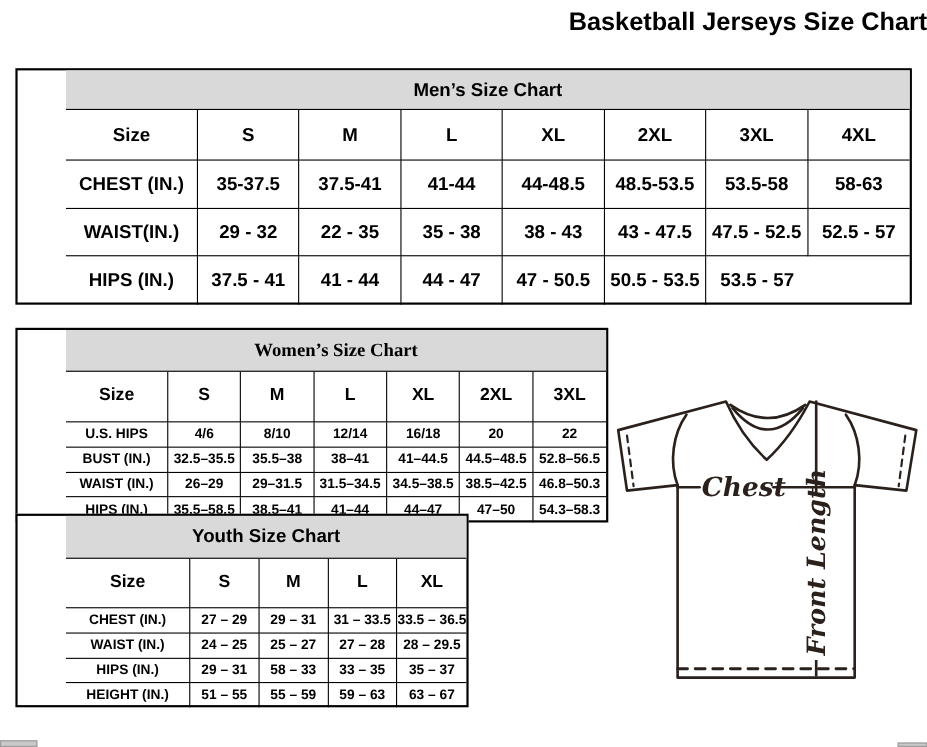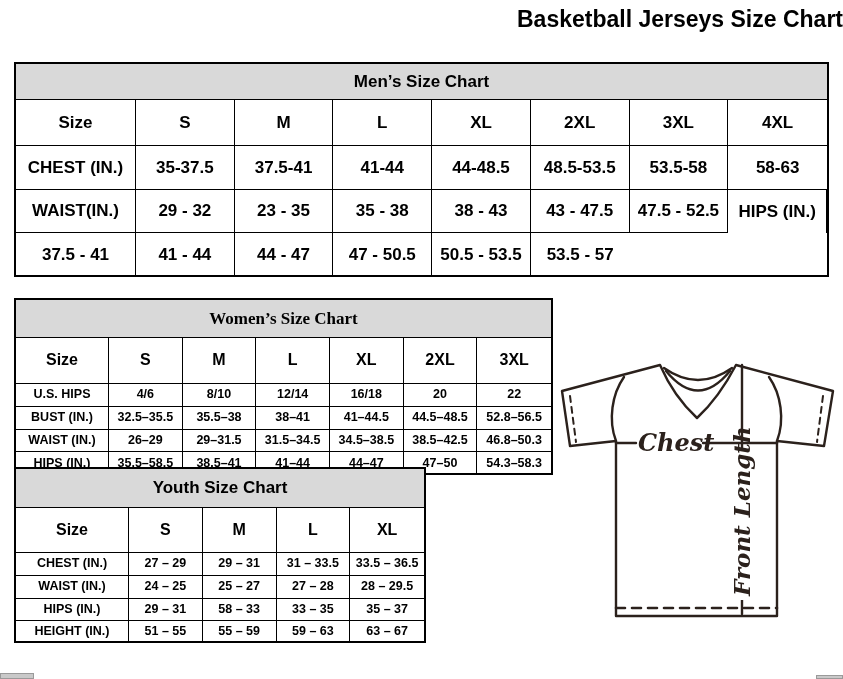--- a/index.html
+++ b/index.html
@@ -5,21 +5,21 @@
   html,body{margin:0;padding:0;background:#ffffff;}
   body{
     width:843px;height:679px;position:relative;overflow:hidden;
     font-family:"Liberation Sans", sans-serif;color:#000;
   }
   .page-title{
     position:absolute;top:6px;left:0;width:100%;
     text-align:right;font-size:23px;font-weight:bold;letter-spacing:0px;
   }
   .sizechart{
-    position:absolute;border:2px solid #000;background:#fff;box-sizing:border-box;
+    position:absolute;border:2px solid #000;background:#fff;box-sizing:border-box;padding-left:44px;
   }
   .chart-title{
     background:#d9d9d9;border-bottom:1px solid #000;
     display:flex;align-items:center;justify-content:center;
     font-weight:bold;font-size:17px;box-sizing:border-box;
   }
   .grid{display:grid;}
   .cell{
     box-sizing:border-box;border-right:1px solid #000;border-bottom:1px solid #000;
     display:flex;align-items:center;justify-content:center;
@@ -70,25 +70,26 @@
       <div class="cell rowlabel">CHEST (IN.)</div>
       <div class="cell">35-37.5</div>
       <div class="cell">37.5-41</div>
       <div class="cell">41-44</div>
       <div class="cell">44-48.5</div>
       <div class="cell">48.5-53.5</div>
       <div class="cell">53.5-58</div>
       <div class="cell lastcol">58-63</div>
       <div class="cell rowlabel">WAIST(IN.)</div>
       <div class="cell">29 - 32</div>
-      <div class="cell">23 - 35</div>
+      <div class="cell">22 - 35</div>
       <div class="cell">35 - 38</div>
       <div class="cell">38 - 43</div>
       <div class="cell">43 - 47.5</div>
       <div class="cell">47.5 - 52.5</div>
+      <div class="cell lastcol">52.5 - 57</div>
       <div class="cell rowlabel lastrow">HIPS (IN.)</div>
       <div class="cell lastrow">37.5 - 41</div>
       <div class="cell lastrow">41 - 44</div>
       <div class="cell lastrow">44 - 47</div>
       <div class="cell lastrow">47 - 50.5</div>
       <div class="cell lastrow">50.5 - 53.5</div>
       <div class="cell lastcol lastrow">53.5 - 57</div>
     </div>
 </div>
 

